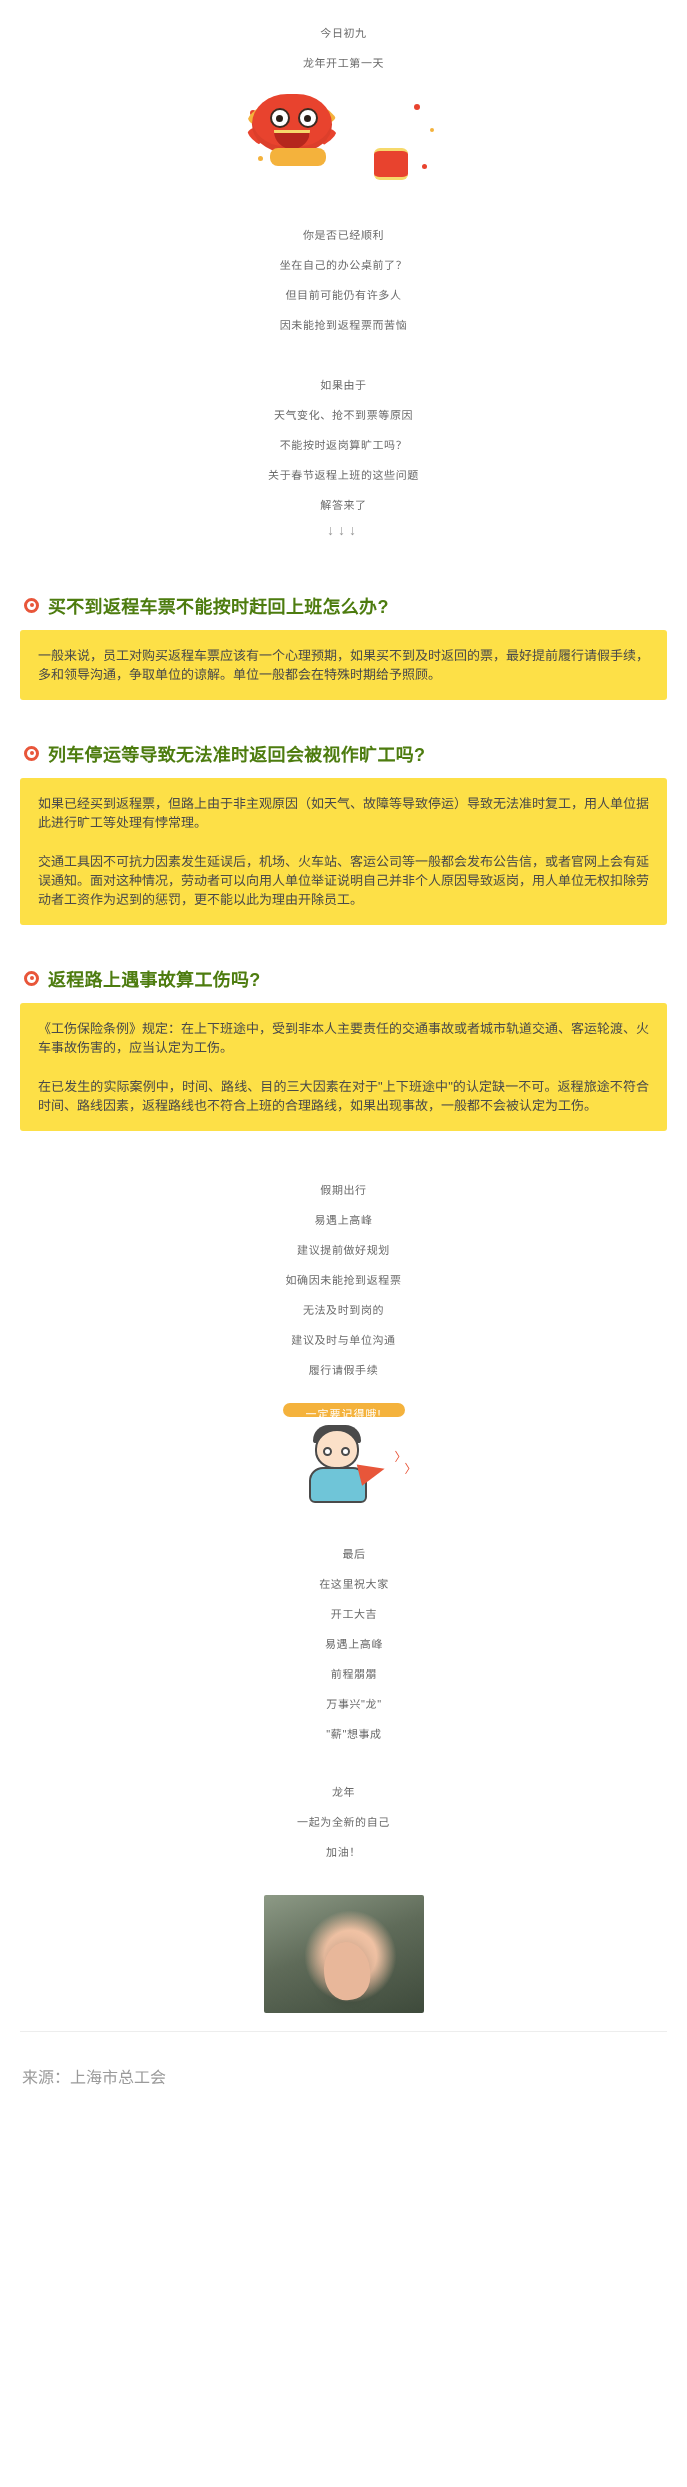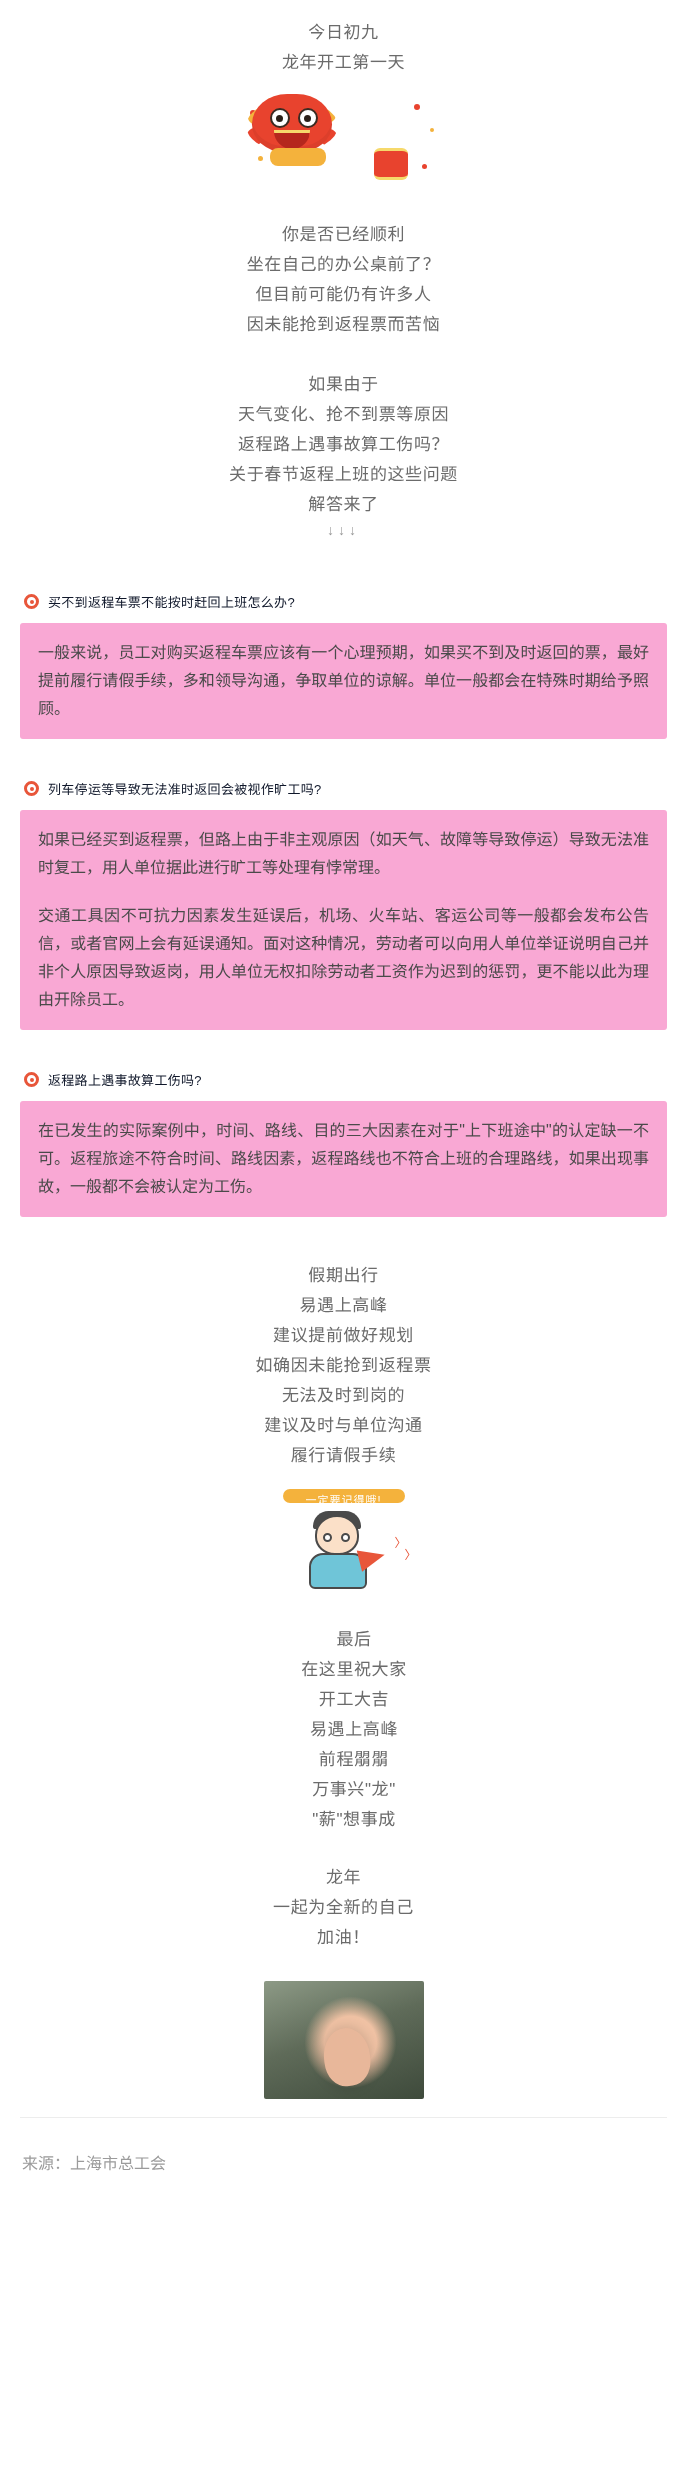--- a/index.html
+++ b/index.html
@@ -19,21 +19,21 @@
     position: relative;
     box-sizing: border-box;
     padding: 0 0 0 0;
     background: #ffffff;
   }
 
   
   .center-block {
     text-align: center;
     color: #6b6b6b;
-    font-size: 17px;
+    font-size: 11px;
     line-height: 30px;
     letter-spacing: 0.6px;
   }
   .center-block .ln { display: block; }
 
   .top-intro { padding-top: 18px; }
   .lion-wrap {
     width: 200px;
     height: 88px;
     margin: 16px auto 10px;
@@ -155,32 +155,32 @@
   .q-dot::after {
     content: "";
     position: absolute;
     left: 50%; top: 50%;
     width: 4px; height: 4px;
     background: #e8563a;
     border-radius: 50%;
     transform: translate(-50%, -50%);
   }
   .q-title {
-    color: #0f172a;
-    font-size: 13px;
-    font-weight: normal;
+    color: #4d7c0f;
+    font-size: 18px;
+    font-weight: bold;
     letter-spacing: 0.3px;
   }
   .q-body {
-    background: #f9a8d4;
+    background: #fde047;
     margin: 0 20px;
     padding: 16px 18px;
     border-radius: 3px;
-    font-size: 16px;
-    line-height: 28px;
+    font-size: 13px;
+    line-height: 19px;
     color: #4a4a4a;
     text-align: justify;
   }
   .q-body p { margin: 0; }
   .q-body p + p { margin-top: 20px; }
 
   
   .closing { padding-top: 44px; }
 
   
@@ -321,21 +321,21 @@
   <div class="center-block" style="padding-top:28px;">
     <span class="ln">你是否已经顺利</span>
     <span class="ln">坐在自己的办公桌前了？</span>
     <span class="ln">但目前可能仍有许多人</span>
     <span class="ln">因未能抢到返程票而苦恼</span>
   </div>
 
   <div class="center-block" style="padding-top:30px;">
     <span class="ln">如果由于</span>
     <span class="ln">天气变化、抢不到票等原因</span>
-    <span class="ln">返程路上遇事故算工伤吗？</span>
+    <span class="ln">不能按时返岗算旷工吗？</span>
     <span class="ln">关于春节返程上班的这些问题</span>
     <span class="ln">解答来了</span>
   </div>
   <div class="arrows">↓↓↓</div>
 
   <div class="qa" style="margin-top:42px;">
     <div class="q-head">
       <span class="q-dot"></span>
       <span class="q-title">买不到返程车票不能按时赶回上班怎么办?</span>
     </div>
@@ -354,20 +354,21 @@
       <p>交通工具因不可抗力因素发生延误后，机场、火车站、客运公司等一般都会发布公告信，或者官网上会有延误通知。面对这种情况，劳动者可以向用人单位举证说明自己并非个人原因导致返岗，用人单位无权扣除劳动者工资作为迟到的惩罚，更不能以此为理由开除员工。</p>
     </div>
   </div>
 
   <div class="qa">
     <div class="q-head">
       <span class="q-dot"></span>
       <span class="q-title">返程路上遇事故算工伤吗?</span>
     </div>
     <div class="q-body">
+      <p>《工伤保险条例》规定：在上下班途中，受到非本人主要责任的交通事故或者城市轨道交通、客运轮渡、火车事故伤害的，应当认定为工伤。</p>
       <p>在已发生的实际案例中，时间、路线、目的三大因素在对于"上下班途中"的认定缺一不可。返程旅途不符合时间、路线因素，返程路线也不符合上班的合理路线，如果出现事故，一般都不会被认定为工伤。</p>
     </div>
   </div>
 
   <div class="center-block closing">
     <span class="ln">假期出行</span>
     <span class="ln">易遇上高峰</span>
     <span class="ln">建议提前做好规划</span>
     <span class="ln">如确因未能抢到返程票</span>
     <span class="ln">无法及时到岗的</span>

